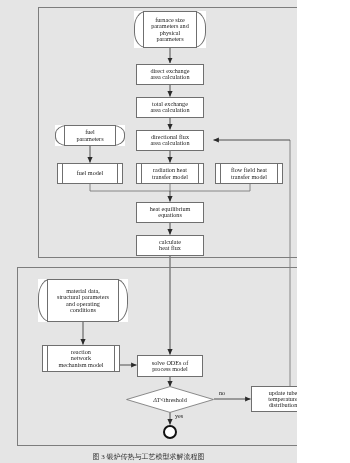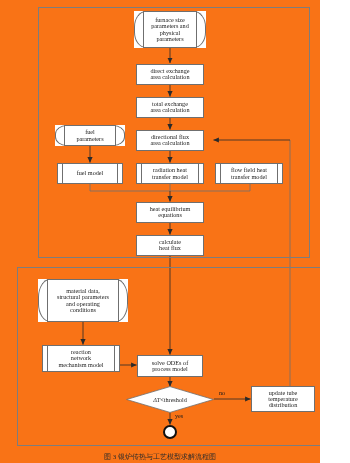--- a/index.html
+++ b/index.html
@@ -3,23 +3,23 @@
 <meta charset="utf-8">
 <style>
   html,body{margin:0;padding:0;background:#ffffff;}
   body{
     font-family:"Liberation Serif", serif;
     color:#1a1a1a;
     -webkit-font-smoothing:antialiased;
   }
   #canvas{
     position:relative;
-    width:320px;
+    width:297px;
     height:463px;
-    background:#f97316;
+    background:#e5e5e5;
     overflow:hidden;
   }
   svg#wires{
     position:absolute; left:0; top:0;
     width:350px; height:463px;
     pointer-events:none;
   }
   
   .frame{
     position:absolute;

